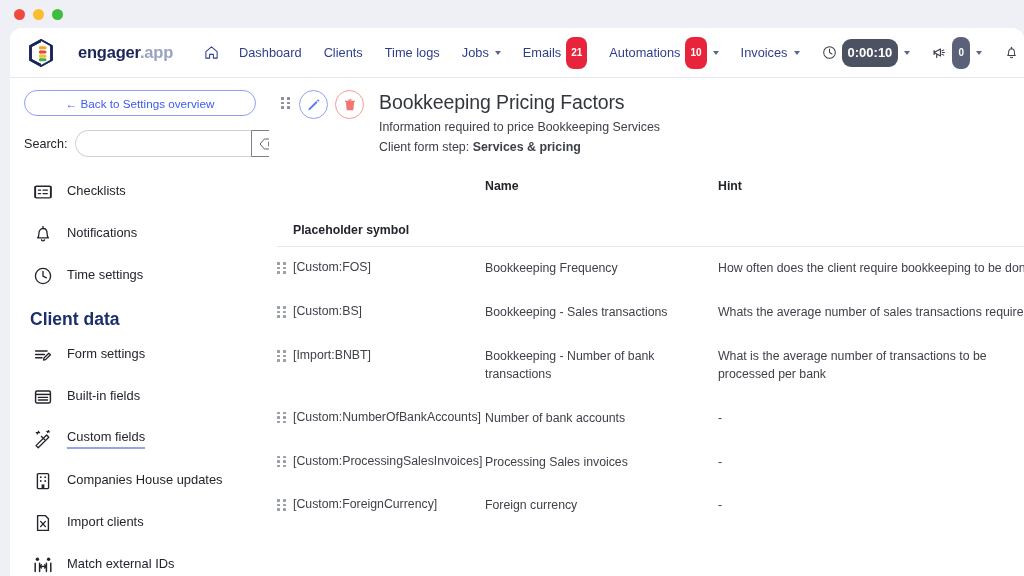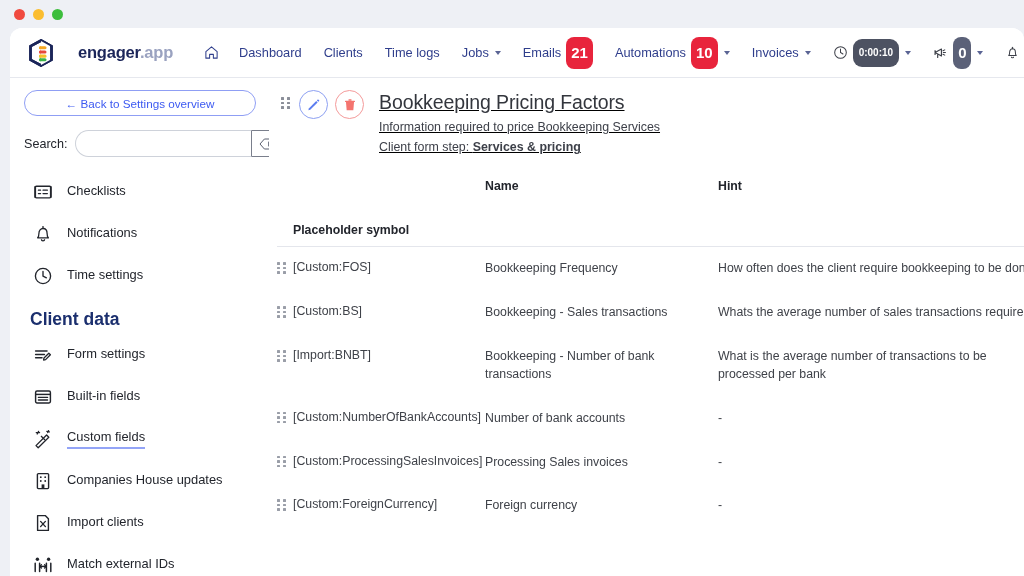--- a/index.html
+++ b/index.html
@@ -67,27 +67,27 @@
   .caret {
     width: 0; height: 0;
     border-left: 3.5px solid transparent;
     border-right: 3.5px solid transparent;
     border-top: 4.5px solid #5a6494;
     margin-left: 1px;
   }
   .pill {
     display: inline-flex; align-items: center; justify-content: center;
     min-width: 18px; height: 32px; padding: 0 5px;
-    border-radius: 8px; font-size: 15px; color: #fff; font-weight: bold;
+    border-radius: 8px; font-size: 10px; color: #fff; font-weight: bold;
   }
   .pill.red { background: #e8243c; }
   .pill.grey { background: #5b6178; }
   .pill.dark {
     background: #4d5262; border-radius: 9px;
-    font-size: 10px; padding: 0 6px; height: 28px;
+    font-size: 13px; padding: 0 6px; height: 28px;
     font-family: "Liberation Sans", sans-serif;
   }
   .clock-ic, .mega-ic, .bell-ic, .plus-ic, .search-ic { width: 15px; height: 15px; }
   #nav-right { margin-left: auto; display: flex; align-items: center; }
 
   
   #body { display: flex; height: 498px; }
 
   
   #sidebar {
@@ -165,21 +165,21 @@
     gap: 2px 3px; flex: none;
   }
   .grip i { width: 2.5px; height: 2.5px; background: #8b8f99; border-radius: 0.5px; display: block; }
   .round-btn {
     width: 29px; height: 29px; border-radius: 50%;
     display: flex; align-items: center; justify-content: center;
     background: #fff; cursor: pointer; flex: none; margin-right: 7px;
   }
   .round-btn.edit { border: 1.3px solid #8da0f2; }
   .round-btn.del  { border: 1.3px solid #f49a9a; }
-  .sect-titles { margin-left: 8px; text-decoration: underline; }
+  .sect-titles { margin-left: 8px; }
   .sect-title {
     font-size: 19.5px; color: #33363d; font-weight: normal;
     line-height: 1.25; letter-spacing: -0.1px;
   }
   .sect-sub {
     font-size: 12.4px; color: #3d4049; margin-top: 6px;
   }
   .sect-sub b { font-weight: bold; }
 
   

